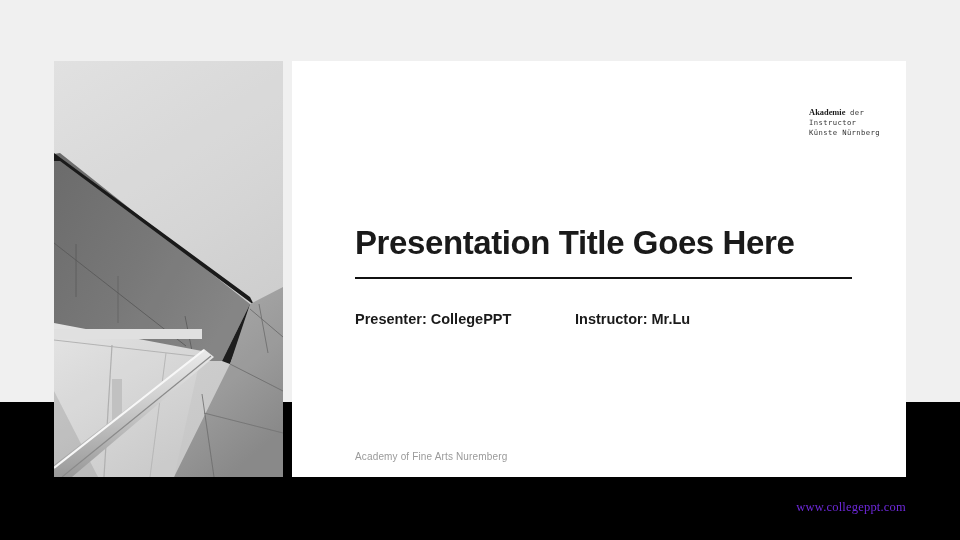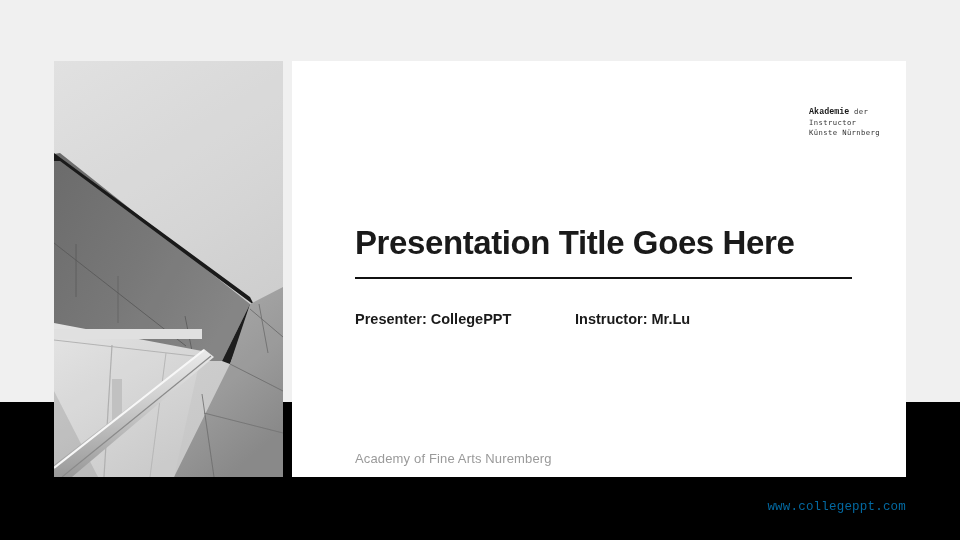--- a/index.html
+++ b/index.html
@@ -29,24 +29,24 @@
     top: 402px;
     width: 960px;
     height: 138px;
     background: #000000;
   }
 
   #watermark {
     position: absolute;
     right: 54px;
     top: 500px;
-    color: #0369a1;
+    color: #6d28d9;
     font-size: 12.5px;
     letter-spacing: .2px;
-    font-family: Liberation Mono, monospace;
+    font-family: Liberation Serif, serif;
     margin-left: 28px;
   }
 
   
   #content-card {
     position: absolute;
     left: 292px;
     top: 61px;
     width: 614px;
     height: 416px;
@@ -63,21 +63,21 @@
     color: #2b2b2b;
   }
   .logo-line {
     white-space: nowrap;
     font-size: 7.2px;
     font-family: "DejaVu Sans Mono", monospace;
     letter-spacing: .4px;
     color: #333;
   }
   .logo-akademie {
-    font-family: Liberation Mono, monospace;
+    font-family: Liberation Serif, serif;
     font-weight: bold;
     font-size: 8.4px;
     letter-spacing: 0;
     color: #1a1a1a;
     text-align: right;
   }
 
   
   #title-area {
     position: absolute;
@@ -115,21 +115,21 @@
     color: #1a1a1a;
     white-space: nowrap;
   }
   #credit-presenter { width: 220px; }
 
   
   #card-footer {
     position: absolute;
     left: 63px;
     top: 390px;
-    font-size: 13px;
+    font-size: 10px;
     color: #9a9a9a;
     letter-spacing: .15px;
     white-space: nowrap;
   }
 
   
   #photo-frame {
     position: absolute;
     left: 54px;
     top: 61px;

